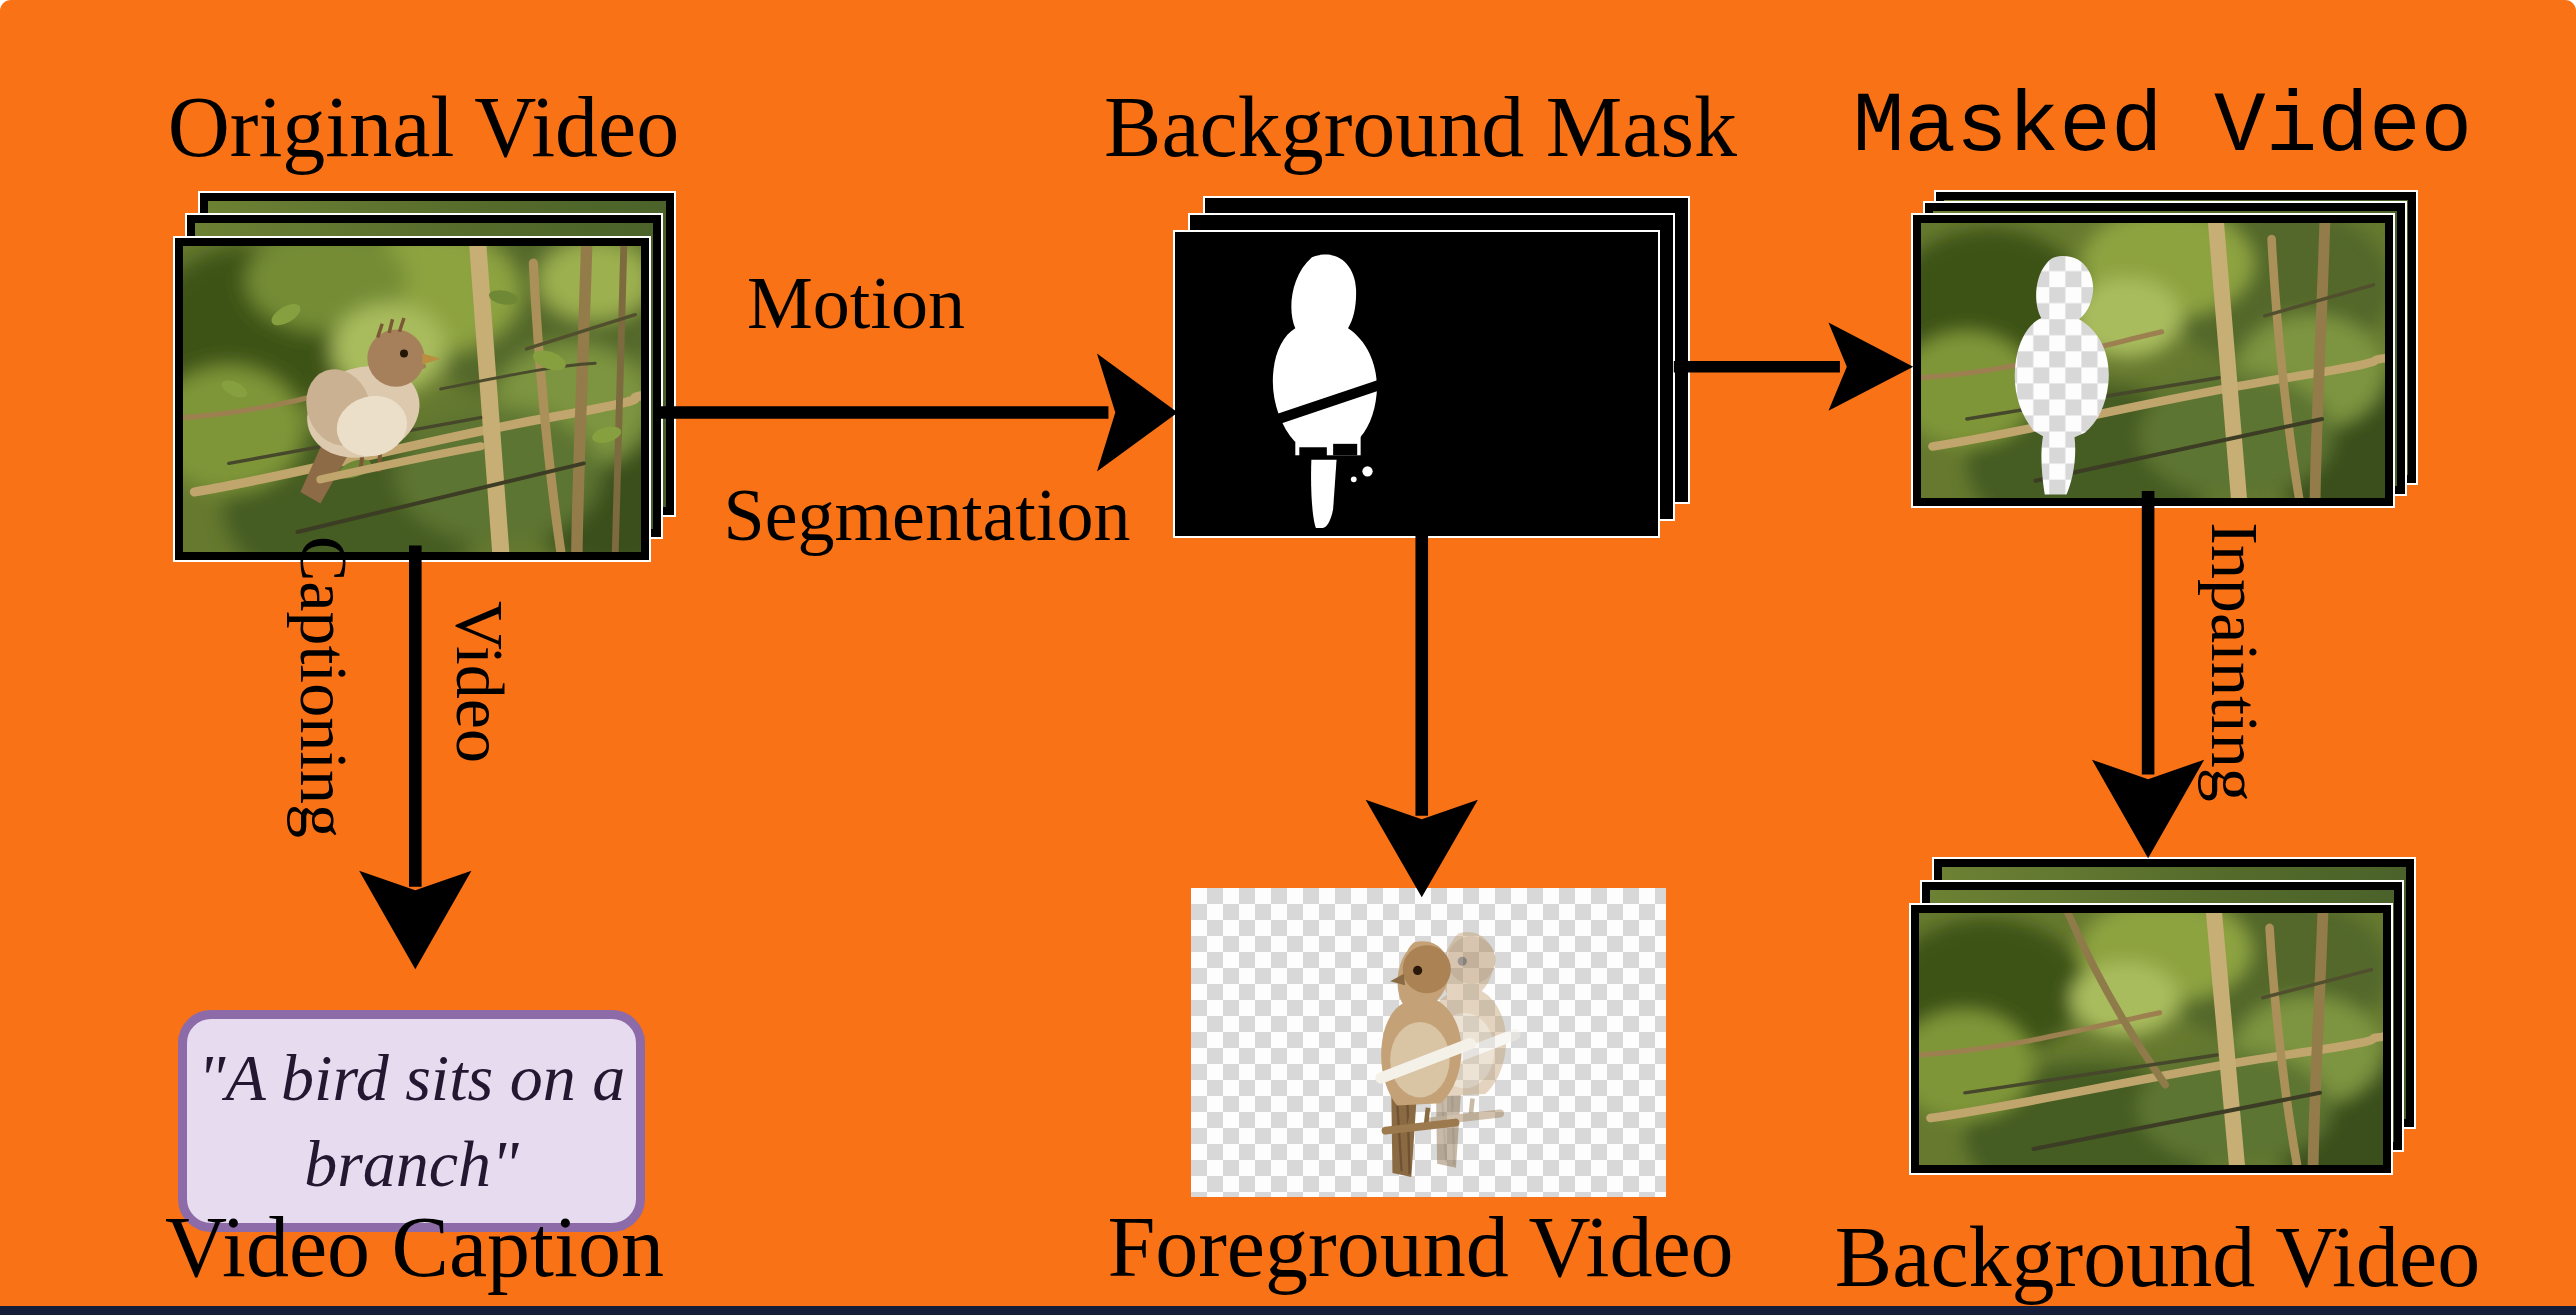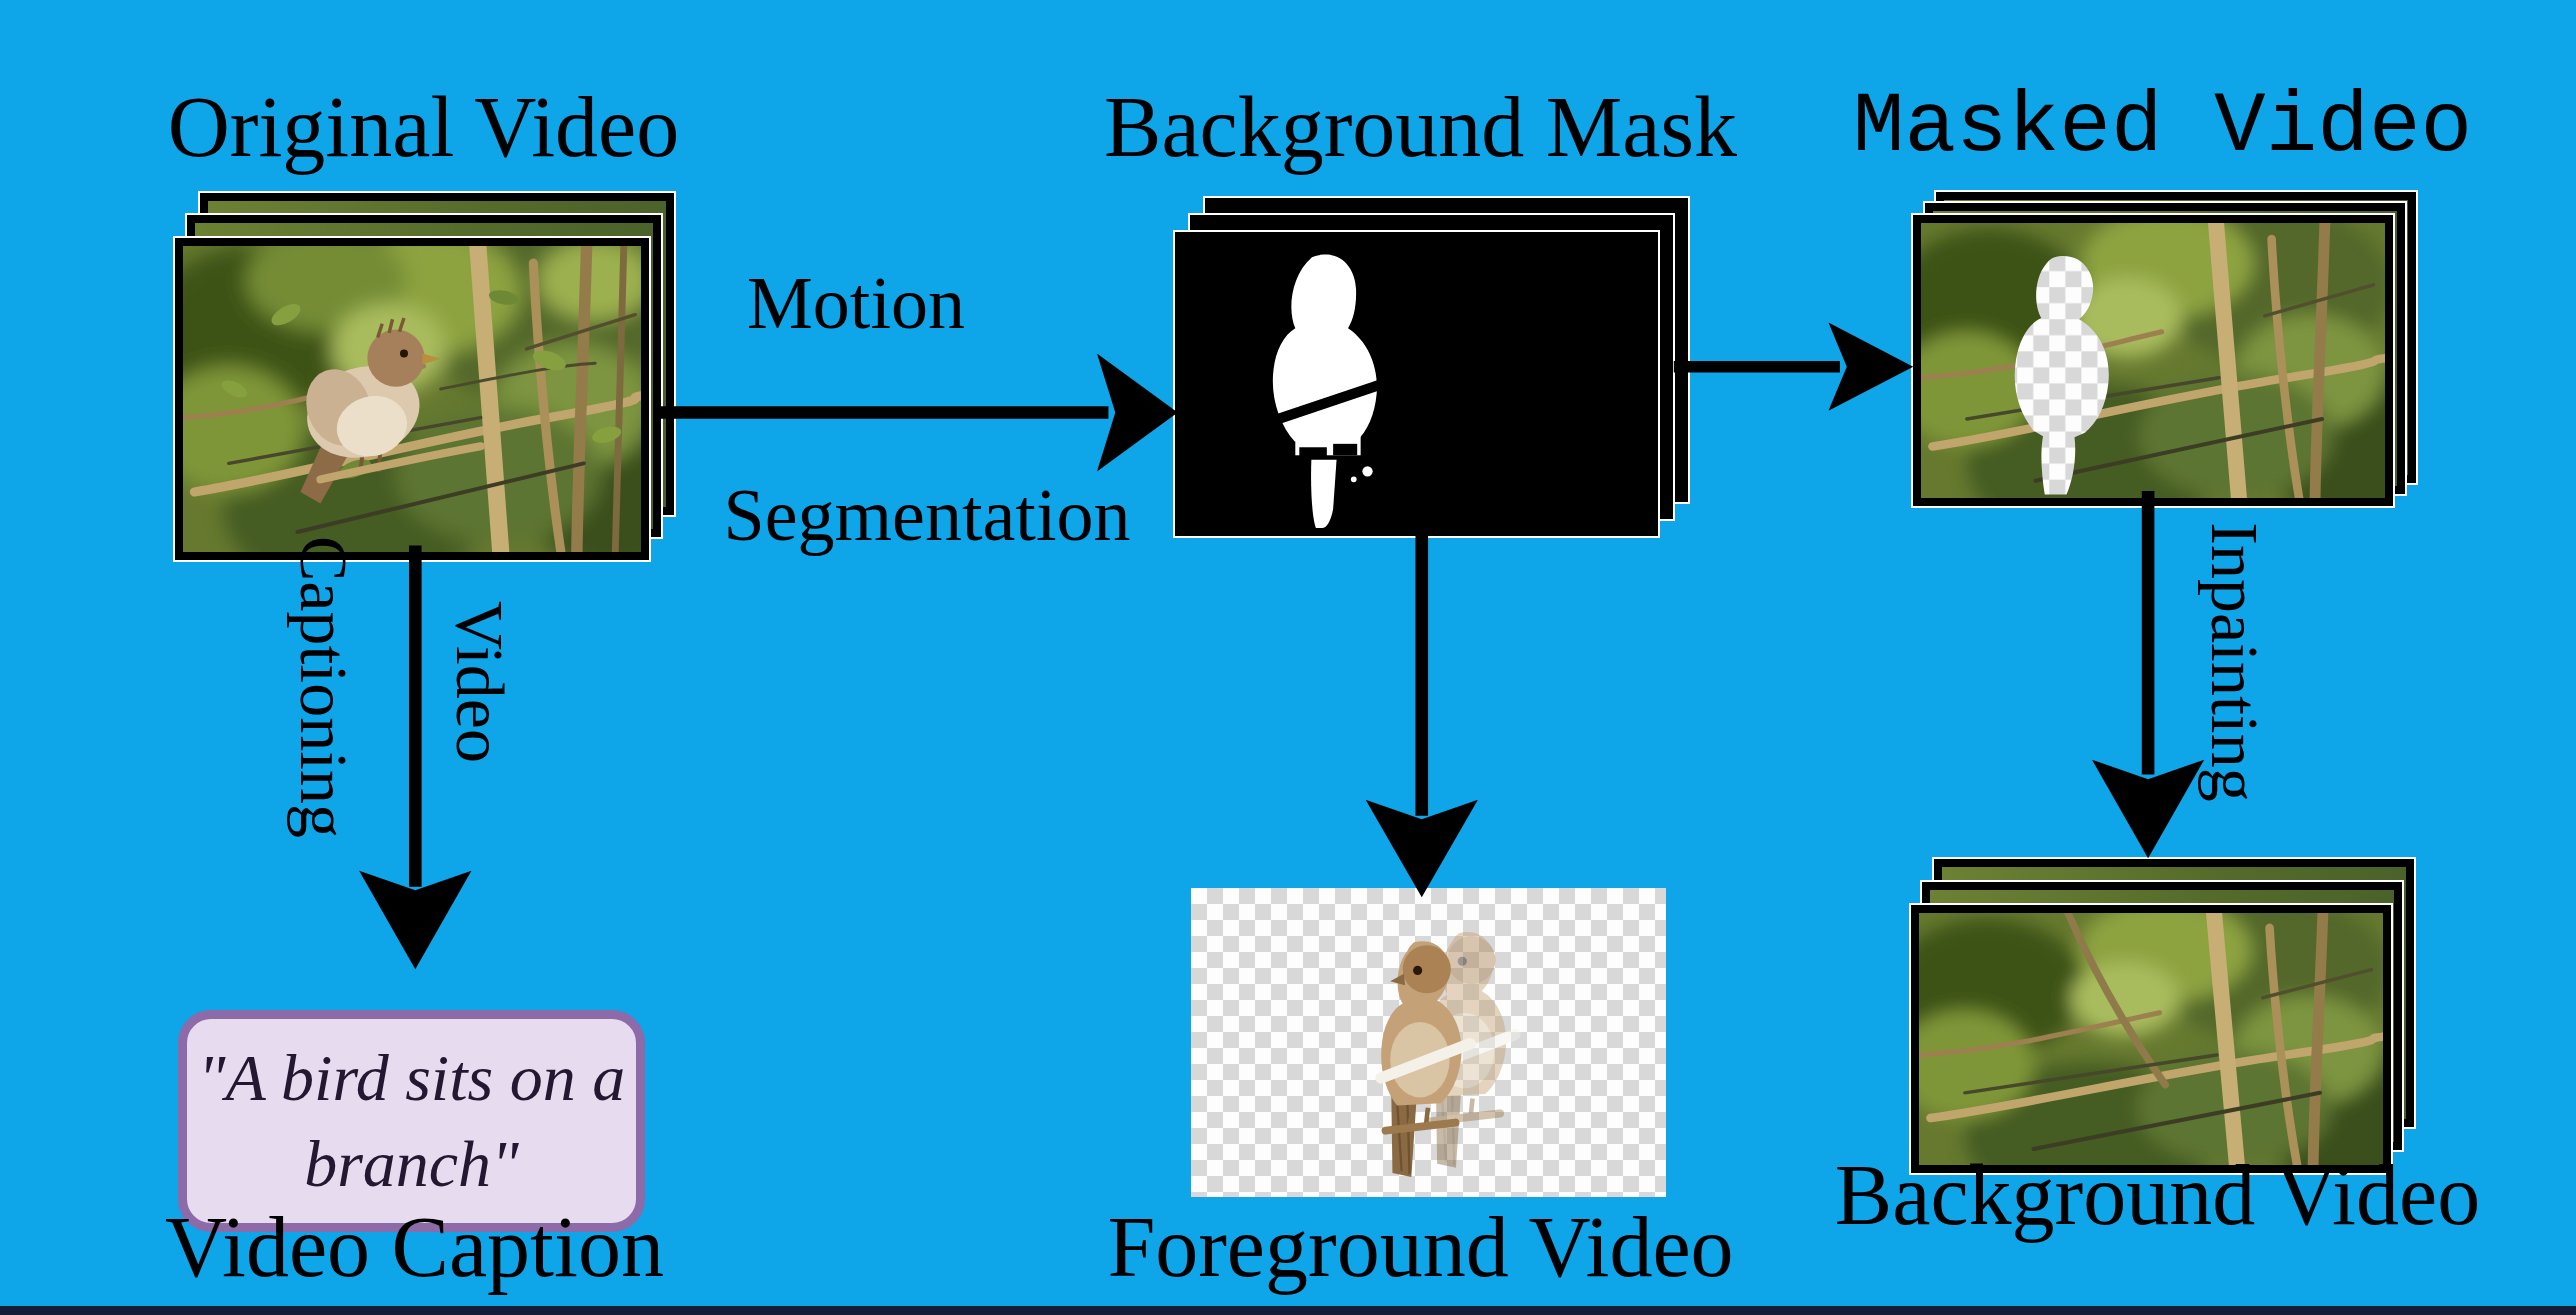--- a/index.html
+++ b/index.html
@@ -1,35 +1,35 @@
 <!DOCTYPE html>
 <html style="font-size:9.2px"><head>
 <meta charset="utf-8">
 <style>
   html,body{margin:0;padding:0;background:#ffffff;}
   body{width:2576px;height:1316px;overflow:hidden;font-family:"Liberation Serif","DejaVu Serif",serif;}
-  .stage{position:absolute;left:0;top:0;width:2576px;height:1316px;background:#0ea5e9;}
+  .stage{position:absolute;left:0;top:0;width:2576px;height:1316px;background:#f97316;border-radius:11px;}
 
   
   .title{position:absolute;font-size:86px;color:#000;text-align:center;white-space:nowrap;line-height:1.1;}
   .outlabel{position:absolute;font-size:86px;color:#000;text-align:center;white-space:nowrap;line-height:1.1;}
   .flowlabel{position:absolute;font-size:74px;color:#000;text-align:center;white-space:nowrap;line-height:1.15;}
   .rotlabel{position:absolute;font-size:68px;color:#000;text-align:center;white-space:nowrap;
             width:458px;height:86px;line-height:86px;transform:rotate(90deg);}
   #title-original{left:80px;top:80px;width:687px;}
   #title-mask{left:1077px;top:80px;width:687px;}
   #title-masked{left:1819px;top:80px;width:687px;font-family:Liberation Mono, monospace;}
   #label-motion{left:627px;top:261px;width:458px;}
   #label-segmentation{left:698px;top:473px;width:458px;}
   #label-captioning{left:95px;top:644px;}
   #label-video{left:251px;top:639px;}
   #label-inpainting{left:2006px;top:619px;}
   #label-video-caption{left:71px;top:1200px;width:687px;}
   #label-foreground-video{left:1077px;top:1200px;width:687px;}
-  #label-background-video{left:1814px;top:1148px;width:687px;}
+  #label-background-video{left:1814px;top:1210px;width:687px;}
 
   
   .frame{position:absolute;border:8px solid #000;outline:2.9px solid #fff;background:linear-gradient(100deg,#6d8134,#556b2b 55%,#48602a);}
   .frame svg{display:block;width:100%;height:100%;}
   .maskframe{background:#000;}
   
   #og-f3{left:200px;top:193px;width:458px;height:306px;}
   #og-f2{left:187px;top:215px;width:458px;height:306px;}
   #og-f1{left:175px;top:238px;width:458px;height:306px;}
   

